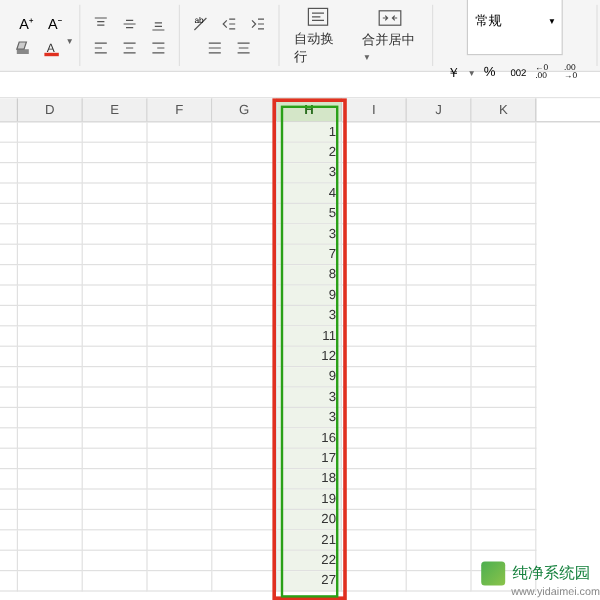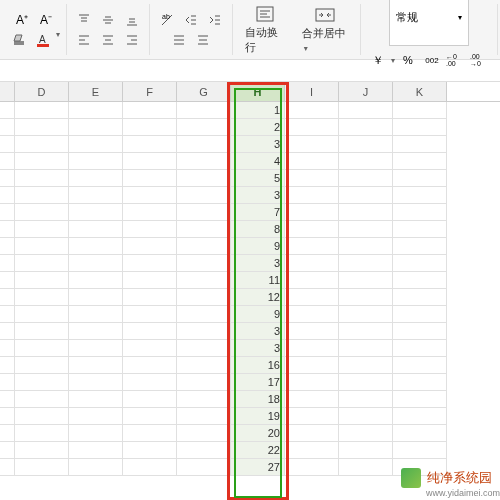--- a/index.html
+++ b/index.html
@@ -21,21 +21,21 @@
     .col-header.selected { background: #d4e6c8; color: #2a6e1f; font-weight: bold; }
     
     .rows { }
     .row { display: flex; height: 17px; }
     .cell { width: 54px; border-right: 1px solid #e0e0e0; border-bottom: 1px solid #e0e0e0; font-size: 11px; padding: 0 4px; line-height: 17px; text-align: right; color: #333; cursor: cell; overflow: hidden; }
     .cell.selected-col { background: #eef3ea; }
     
     .highlight-outer { position: absolute; border: 3px solid #e03020; pointer-events: none; }
     .highlight-inner { position: absolute; border: 2px solid #2aa018; pointer-events: none; }
     
-    .watermark { position: absolute; right: 8px; bottom: 12px; font-size: 13px; color: #c2410c; display: flex; align-items: center; gap: 6px; }
+    .watermark { position: absolute; right: 8px; bottom: 12px; font-size: 13px; color: #15803d; display: flex; align-items: center; gap: 6px; }
     .watermark .logo { width: 20px; height: 20px; background: linear-gradient(135deg,#4caf50,#8bc34a); border-radius: 3px; position: relative; }
     
     svg { display: block; }
   </style>
 </head>
 <body>
 
 <div class="ribbon">
   <div class="ribbon-group">
     <div class="btn-row">
@@ -420,20 +420,31 @@
         <div class="cell"></div>
         <div class="cell"></div>
         <div class="cell"></div>
       </div>
       <div class="row">
         <div style="width: 15px; border-right: 1px solid rgb(224, 224, 224); border-bottom: 1px solid rgb(224, 224, 224);"></div>
         <div class="cell"></div>
         <div class="cell"></div>
         <div class="cell"></div>
         <div class="cell"></div>
+        <div class="cell selected-col">21</div>
+        <div class="cell"></div>
+        <div class="cell"></div>
+        <div class="cell"></div>
+      </div>
+      <div class="row">
+        <div style="width: 15px; border-right: 1px solid rgb(224, 224, 224); border-bottom: 1px solid rgb(224, 224, 224);"></div>
+        <div class="cell"></div>
+        <div class="cell"></div>
+        <div class="cell"></div>
+        <div class="cell"></div>
         <div class="cell selected-col">22</div>
         <div class="cell"></div>
         <div class="cell"></div>
         <div class="cell"></div>
       </div>
       <div class="row">
         <div style="width: 15px; border-right: 1px solid rgb(224, 224, 224); border-bottom: 1px solid rgb(224, 224, 224);"></div>
         <div class="cell"></div>
         <div class="cell"></div>
         <div class="cell"></div>

